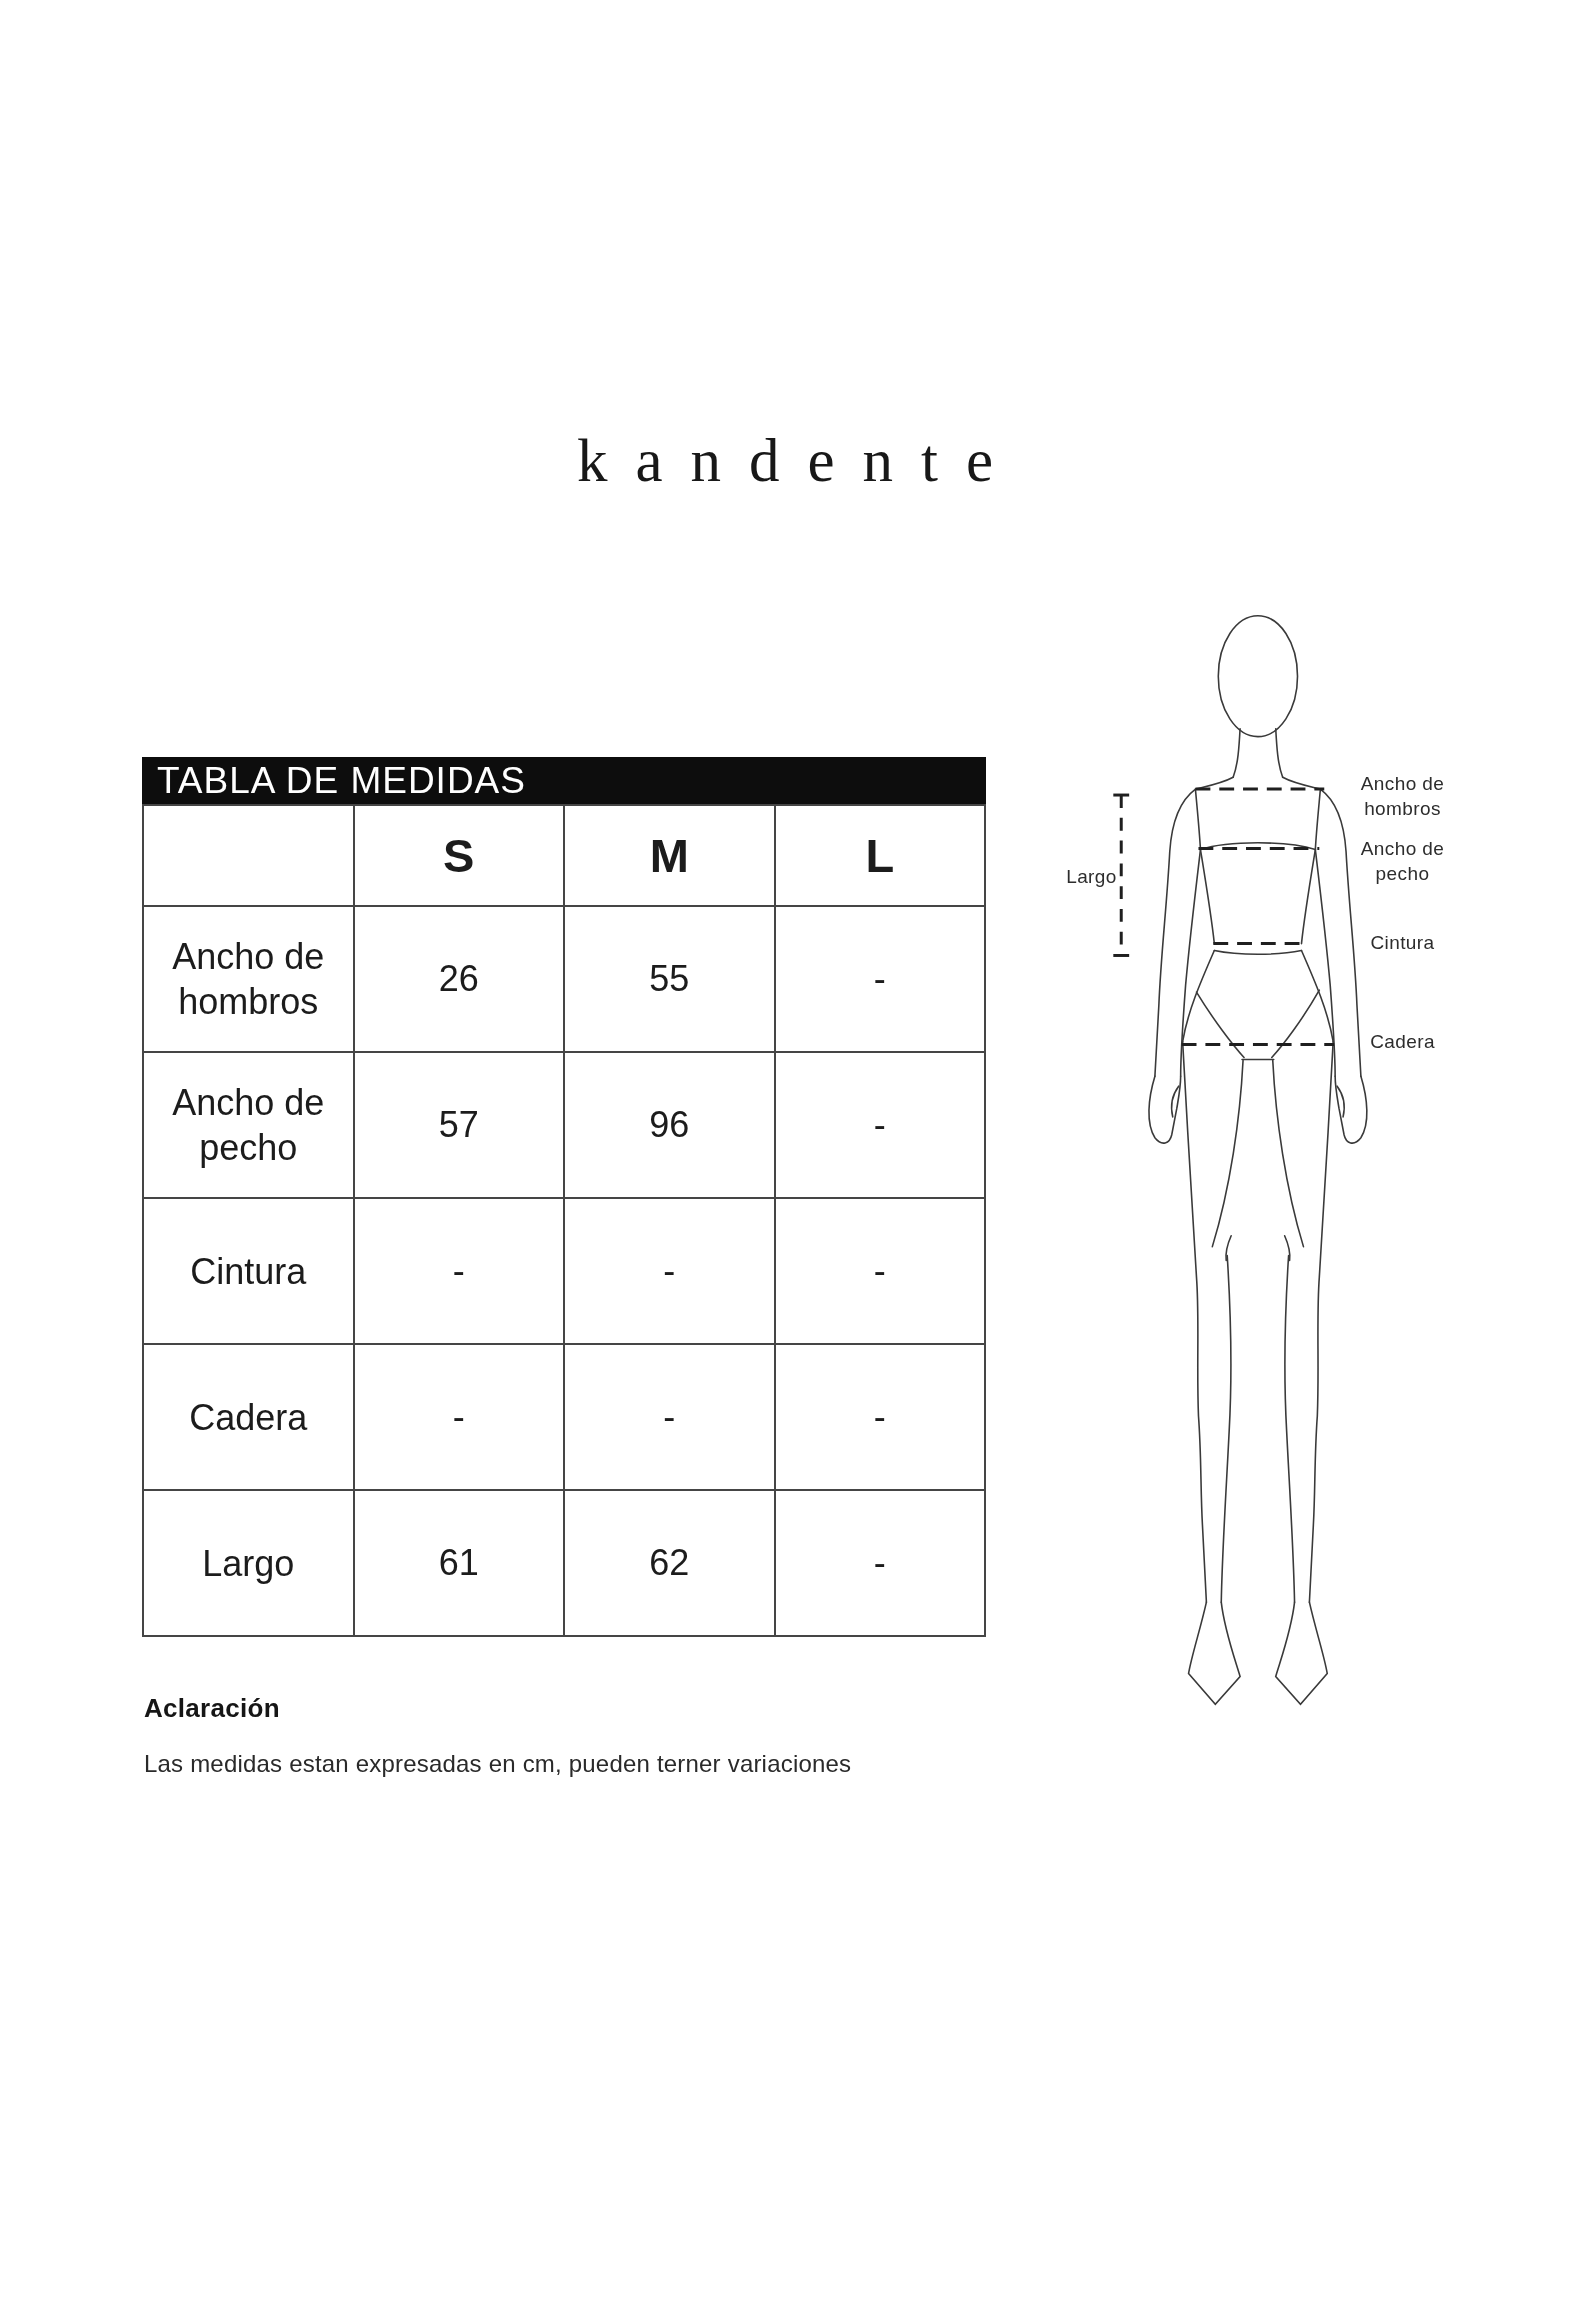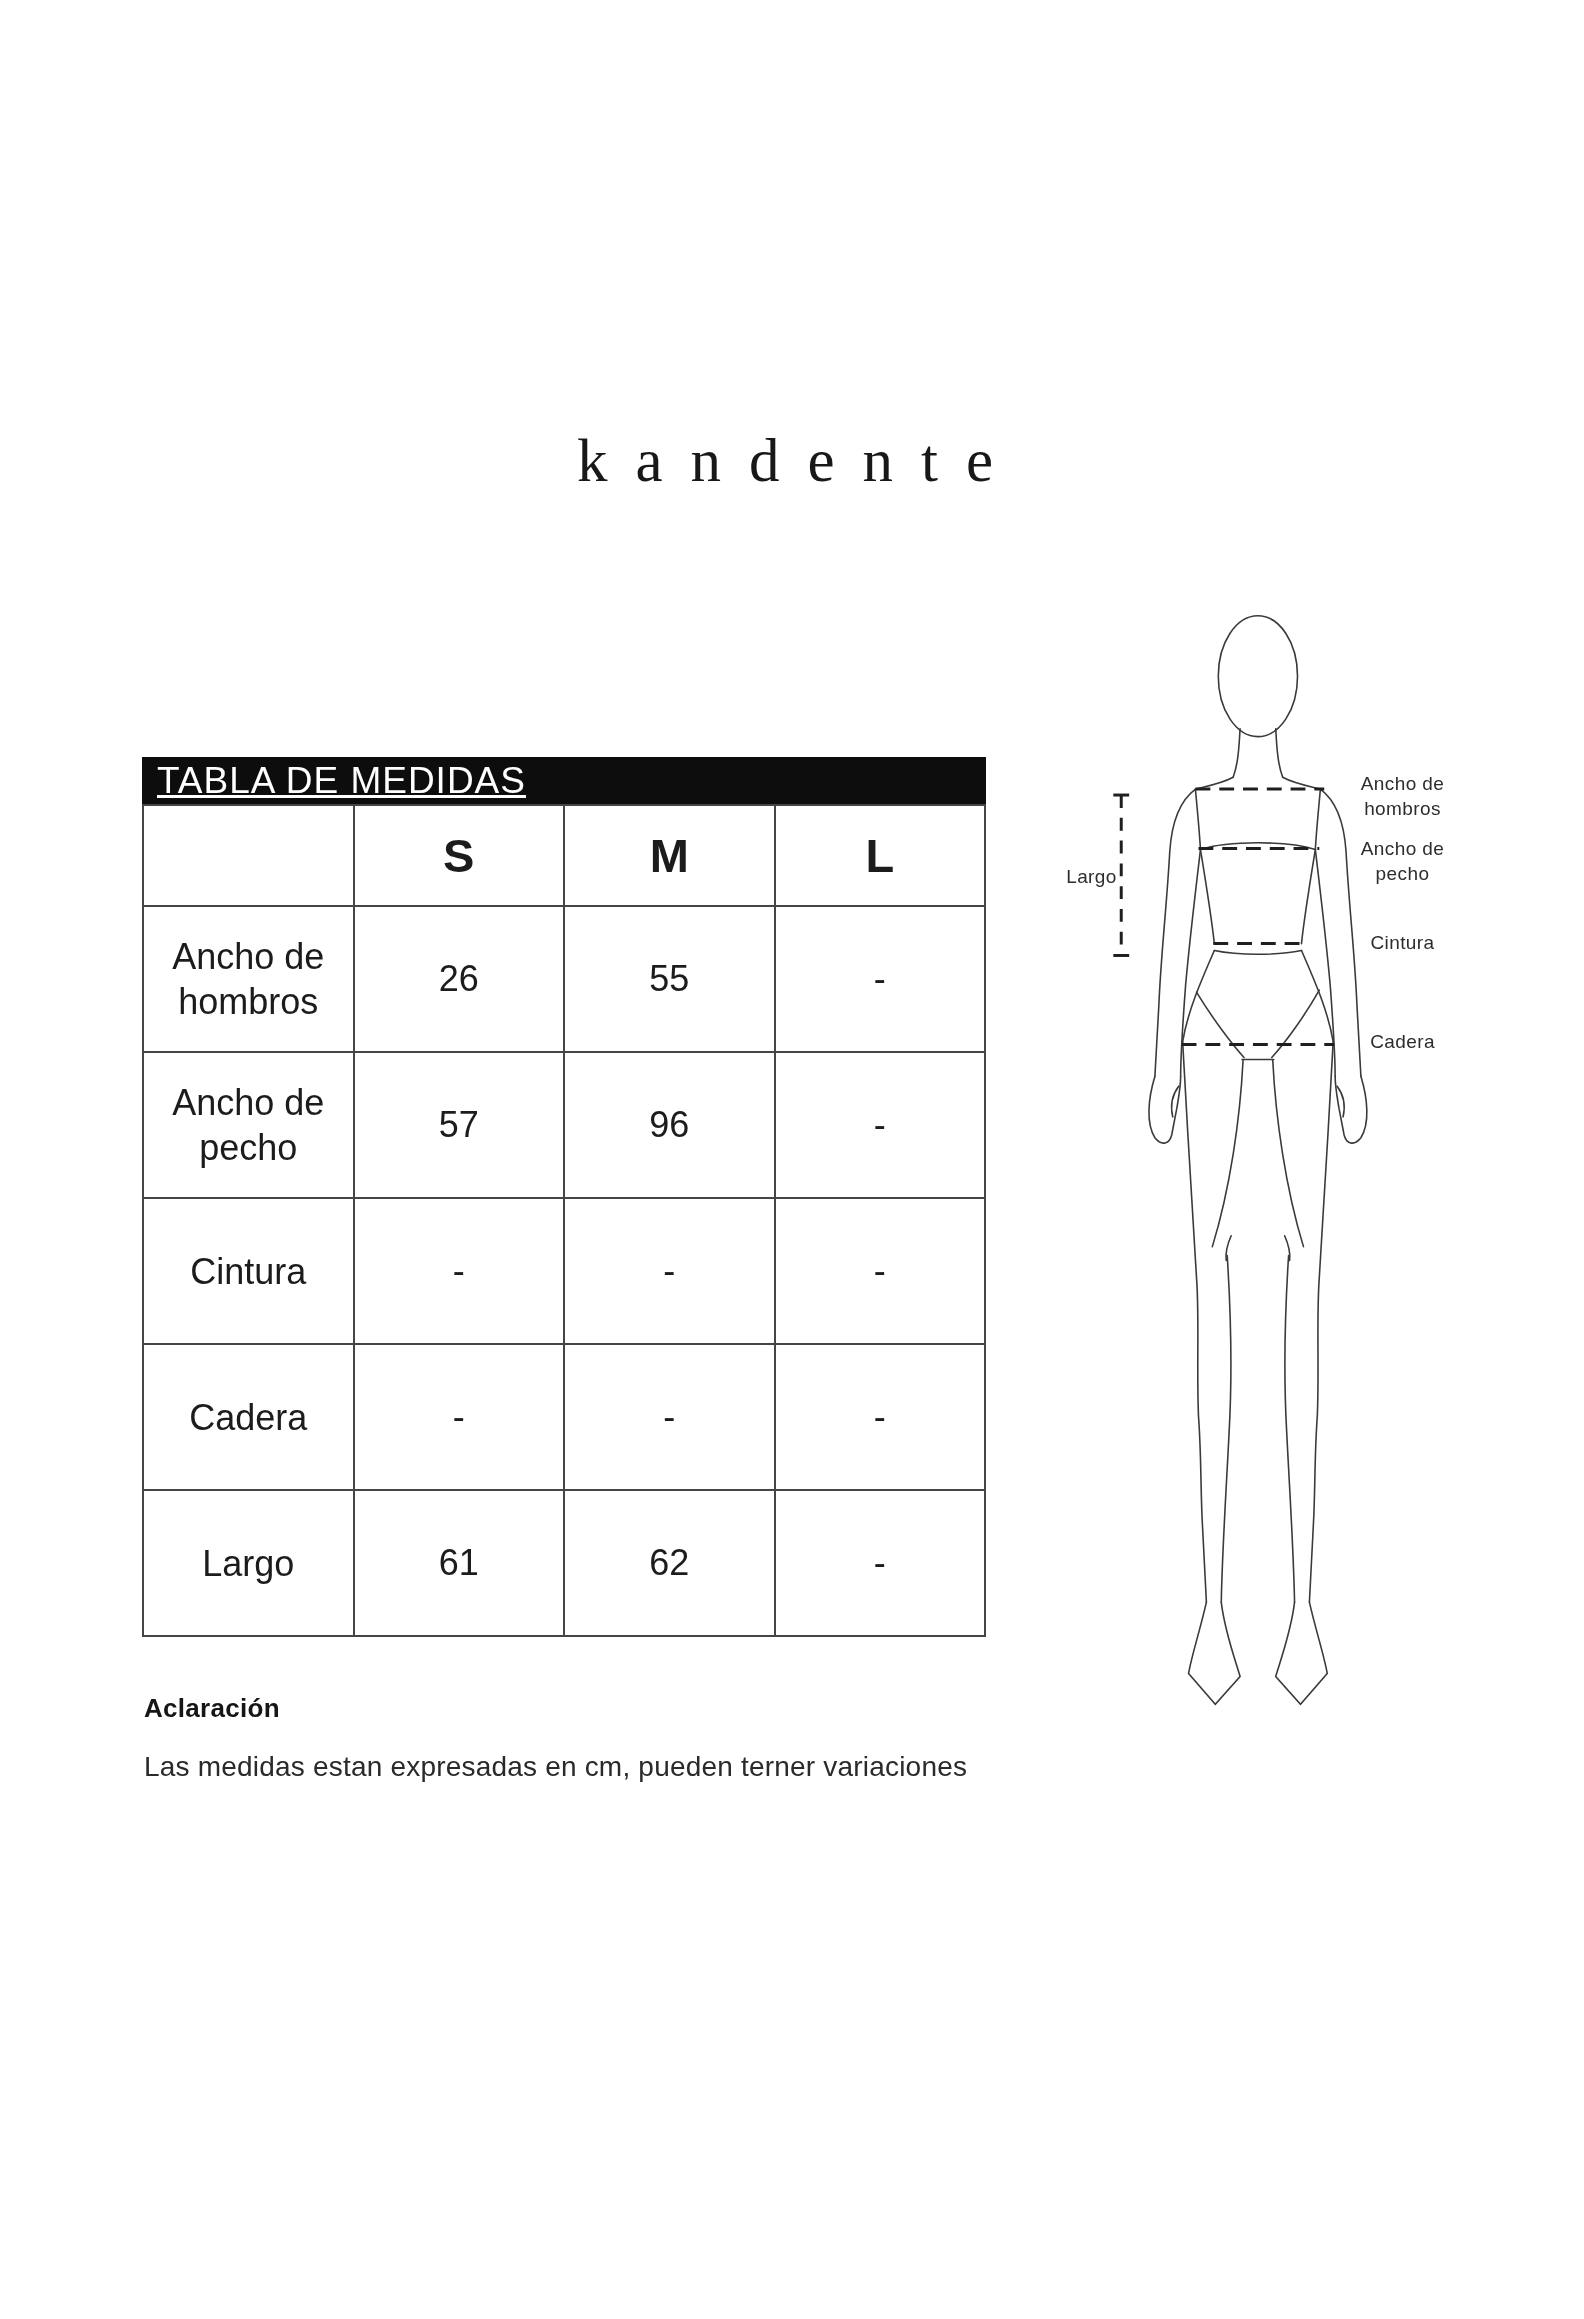--- a/index.html
+++ b/index.html
@@ -8,21 +8,21 @@
 
   
   .logo{position:absolute;left:0;top:426px;width:1584px;text-align:center;
         font-family:"Liberation Serif", serif;font-size:61px;font-weight:400;
         letter-spacing:28px;padding-left:14px;box-sizing:border-box;color:#181818;}
 
   
   .table-wrap{position:absolute;left:142px;top:757px;width:844px;}
   .table-title-bar{height:47px;background:#0d0d0d;display:flex;align-items:center;
                    padding-left:15px;box-sizing:border-box;}
-  .table-title-bar span{color:#ffffff;font-size:37px;letter-spacing:1px;font-weight:400;text-decoration:underline;}
+  .table-title-bar span{color:#ffffff;font-size:37px;letter-spacing:1px;font-weight:400;}
   table.size{border-collapse:collapse;width:100%;table-layout:fixed;}
   table.size td{border:2px solid #454545;text-align:center;vertical-align:middle;
                 font-size:36px;color:#1c1c1c;padding:0 12px;box-sizing:border-box;}
   tr.head-row td{height:101px;font-weight:700;font-size:47px;}
   tr.data-row td{height:146px;}
   td.rlabel{line-height:1.25;}
 
   
   .figure{position:absolute;left:1030px;top:594px;width:436px;height:1129px;}
   .figure svg{position:absolute;left:0;top:0;}
@@ -31,21 +31,21 @@
   .lbl-shoulders{left:323px;top:178px;}
   .lbl-chest{left:323px;top:243px;}
   .lbl-waist{left:323px;top:337px;}
   .lbl-hips{left:323px;top:436px;}
   .lbl-length{left:12px;top:271px;}
 
   
   .notes{position:absolute;left:144px;top:1693px;width:1089px;}
   .notes h2{margin:0 0 26px 0;font-size:26px;font-weight:700;color:#161616;
             letter-spacing:0.3px;line-height:1.2;}
-  .notes p{margin:0 0 21px 0;font-size:28px;color:#2a2a2a;line-height:1.2;
+  .notes p{margin:0 0 21px 0;font-size:24px;color:#2a2a2a;line-height:1.2;
            letter-spacing:0.2px;}
 </style>
 </head>
 <body>
 
 <div id="page">
 
   <div class="logo">kandente</div>
 
   <div class="table-wrap">

